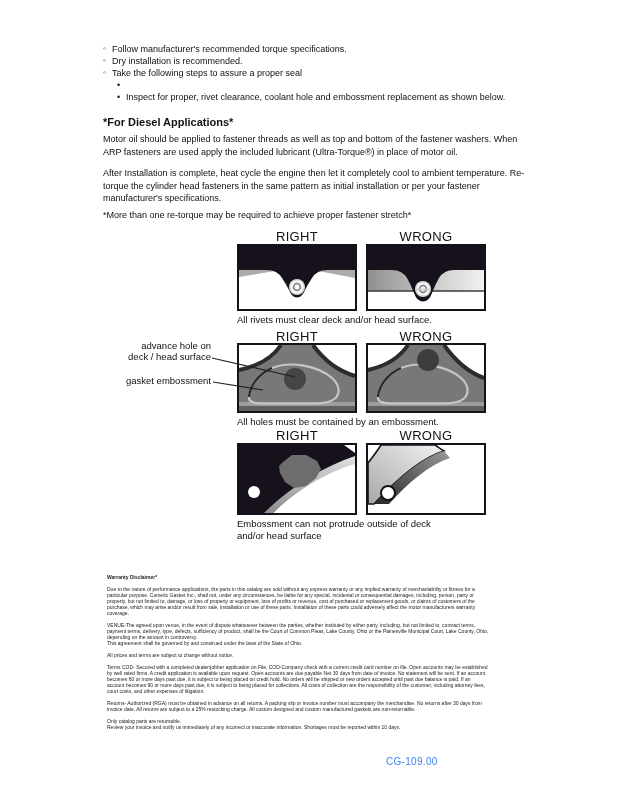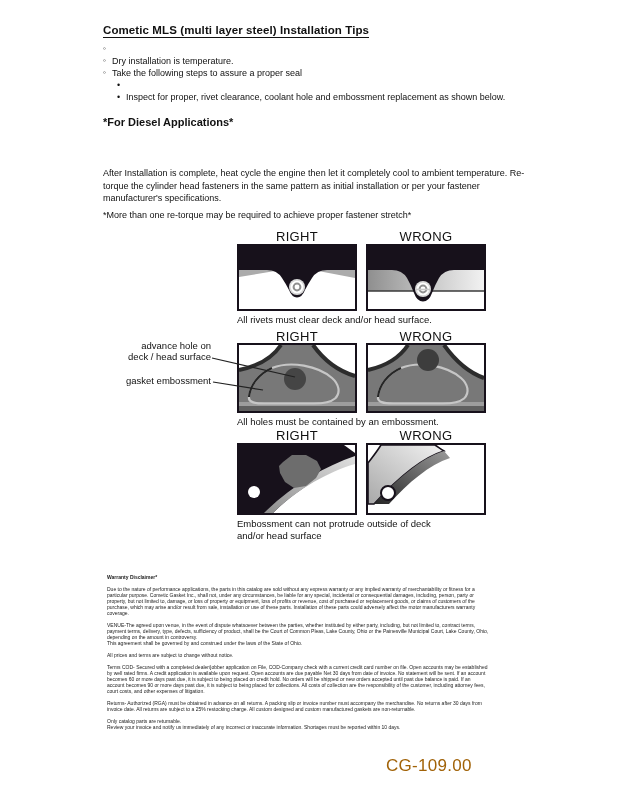--- a/index.html
+++ b/index.html
@@ -28,51 +28,52 @@
   .caption{left:237px;font-size:9.5px;line-height:11.5px;color:#111;}
   .cap1{top:314px;text-align:right;} .cap2{top:416px;} .cap3{top:518px;width:215px;}
   .callout{width:99px;text-align:right;font-size:9.5px;line-height:10.5px;}
   .co-1{left:112px;top:341px;} .co-2{left:112px;top:376px;}
   .callout-lines{left:110px;top:340px;z-index:5;pointer-events:none;}
   
   .warranty{left:107px;top:574px;width:382px;font-size:5px;line-height:6px;color:#222;}
   .warranty h4{margin:0 0 6px 0;font-size:5px;}
   .warranty p{margin:0 0 6px 0;}
   .warranty p.tight{margin-bottom:0;}
-  .doc-code{left:386px;top:756px;font-size:17px;letter-spacing:.3px;color:#a16207;}
+  .doc-code{left:386px;top:756px;font-size:10px;letter-spacing:.3px;color:#3b82f6;}
 </style>
 </head>
 <body>
 
 <div class="page">
 
-  <div class="abs title">Cometic MLS (multi layer steel) Installation Tips</div>
 
   <div class="abs bullets">
     <div class="b-row">
       <span class="b-marker">◦</span>
+      <span>Follow manufacturer's recommended torque specifications.</span>
     </div>
     <div class="b-row">
       <span class="b-marker">◦</span>
-      <span>Dry installation is temperature.</span>
+      <span>Dry installation is recommended.</span>
     </div>
     <div class="b-row">
       <span class="b-marker">◦</span>
       <span>Take the following steps to assure a proper seal</span>
     </div>
     <div class="b-row b-sub">
       <span class="b-marker">•</span>
     </div>
     <div class="b-row b-sub">
       <span class="b-marker">•</span>
       <span>Inspect for proper, rivet clearance, coolant hole and embossment replacement as shown below.</span>
     </div>
   </div>
 
   <div class="abs diesel-heading">*For Diesel Applications*</div>
+  <div class="abs body-par p1">Motor oil should be applied to fastener threads as well as top and bottom of the fastener washers. When ARP fasteners are used apply the included lubricant (Ultra-Torque®) in place of motor oil.</div>
   <div class="abs body-par p2">After Installation is complete, heat cycle the engine then let it completely cool to ambient temperature. Re-torque the cylinder head fasteners in the same pattern as initial installation or per your fastener manufacturer's specifications.</div>
   <div class="abs body-par p-note">*More than one re-torque may be required to achieve proper fastener stretch*</div>
 
   <div class="abs rw-label r1 col-l">RIGHT</div>
   <div class="abs rw-label r1 col-r">WRONG</div>
 
   <svg class="abs panel pan-r1 col-l" width="120" height="67" viewBox="0 0 120 67">
     <rect width="120" height="67" fill="#ffffff"></rect>
     <polygon points="2,26 44,26 2,33" fill="#ababab"></polygon>
     <polygon points="118,26 76,26 118,34" fill="#ababab"></polygon>

